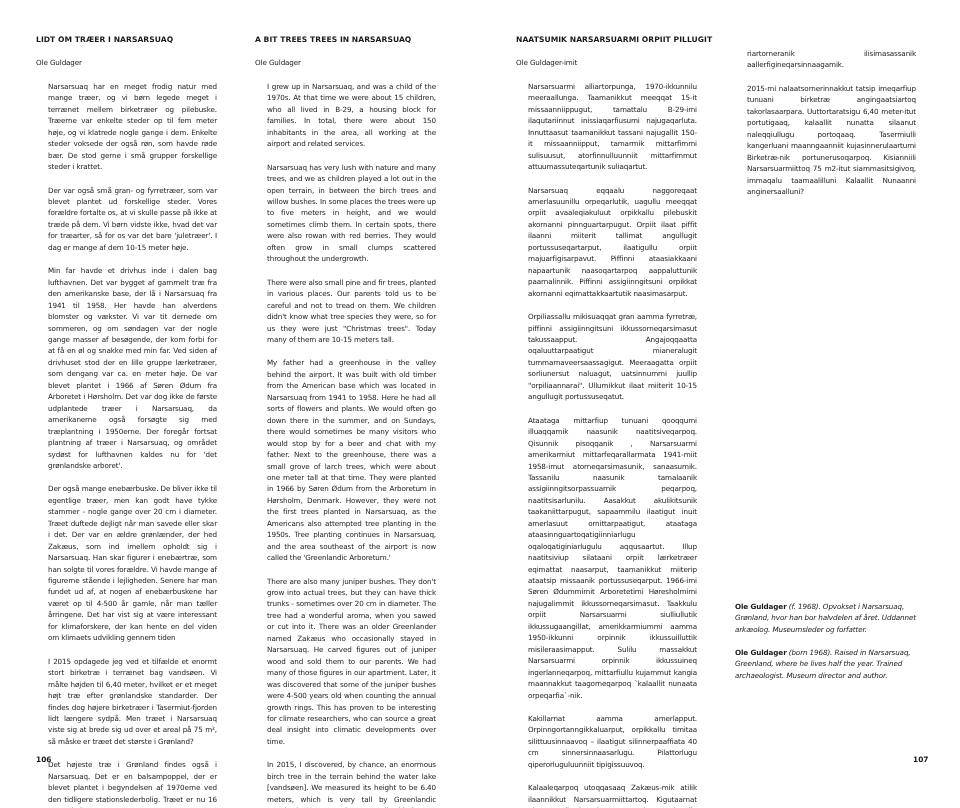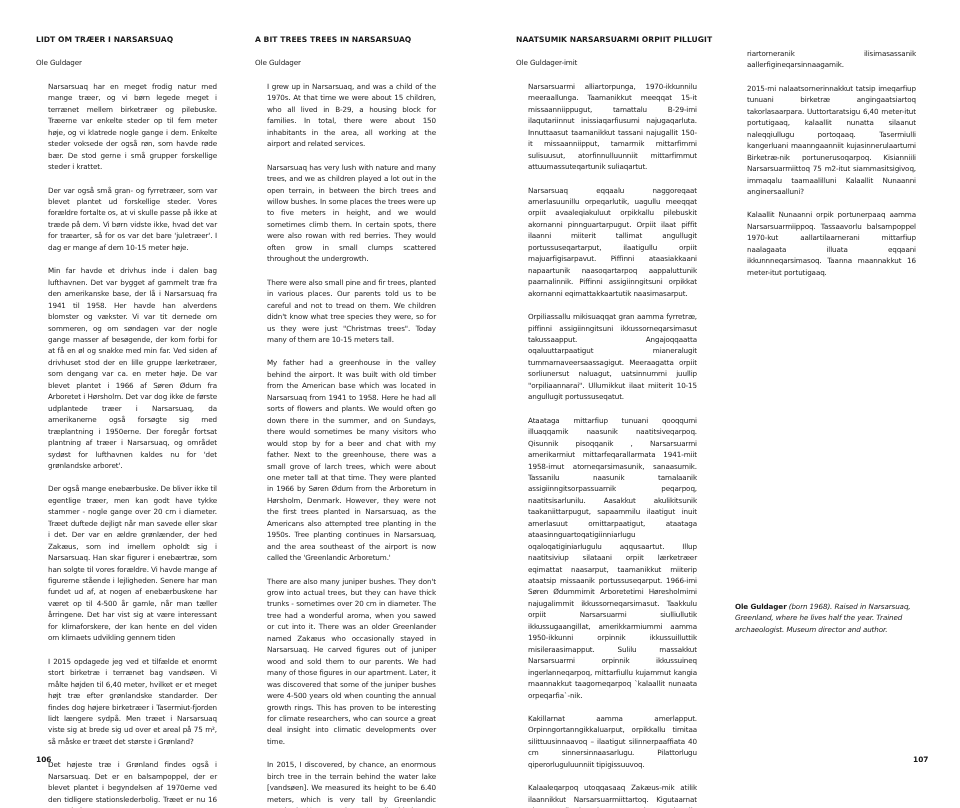--- a/index.html
+++ b/index.html
@@ -75,24 +75,27 @@
     <p>Narsarsuaq eqqaalu naggoreqaat amerlasuunillu orpeqarlutik, uagullu meeqqat orpiit avaaleqiakuluut orpikkallu pilebuskit akornanni pinnguartarpugut. Orpiit ilaat piffit ilaanni miiterit tallimat angullugit portussuseqartarput, ilaatigullu orpiit majuarfigisarpavut. Piffinni ataasiakkaani napaartunik naasoqartarpoq aappaluttunik paarnalinnik. Piffinni assigiinngitsuni orpikkat akornanni eqimattakkaartutik naasimasarput.</p>
     <p class="gap">Orpiliassallu mikisuaqqat gran aamma fyrretræ, piffinni assigiinngitsuni ikkussorneqarsimasut takussaapput. Angajoqqaatta oqaluuttarpaatigut mianeralugit tummarnaveersaassagigut. Meeraagatta orpiit sorliunersut naluagut, uatsinnummi juullip "orpiliaannarai". Ullumikkut ilaat miiterit 10-15 angullugit portussuseqatut.</p>
     <p>Ataataga mittarfiup tunuani qooqqumi illuaqqamik naasunik naatitsiveqarpoq. Qisunnik pisoqqanik , Narsarsuarmi amerikarmiut mittarfeqarallarmata 1941-miit 1958-imut atorneqarsimasunik, sanaasumik. Tassanilu naasunik tamalaanik assigiinngitsorpassuarnik peqarpoq, naatitsisarlunilu. Aasakkut akulikitsunik taakaniittarpugut, sapaammilu ilaatigut inuit amerlasuut ornittarpaatigut, ataataga ataasinnguartoqatigiinniarlugu oqaloqatiginiarlugulu aqqusaartut. Illup naatitsiviup silataani orpiit lærketræer eqimattat naasarput, taamanikkut miiterip ataatsip missaanik portussuseqarput. 1966-imi Søren Ødummimit Arboretetimi Høresholmimi najugalimmit ikkussorneqarsimasut. Taakkulu orpiit Narsarsuarmi siulliullutik ikkussugaangillat, amerikkarmiummi aamma 1950-ikkunni orpinnik ikkussuilluttik misileraasimapput. Sulilu massakkut Narsarsuarmi orpinnik ikkussuineq ingerlanneqarpoq, mittarfiullu kujammut kangia maannakkut taagorneqarpoq `kalaallit nunaata orpeqarfia`-nik.</p>
     <p class="gap">Kakillarnat aamma amerlapput. Orpinngortanngikkaluarput, orpikkallu timitaa silittuusinnaavoq – ilaatigut silinnerpaaffiata 40 cm sinnersinnaasarlugu. Pilattorlugu qiperorluguluunniit tipigissuuvoq.</p>
     <p>Kalaaleqarpoq utoqqasaaq Zakæus-mik atilik ilaannikkut Narsarsuarmiittartoq. Kigutaarnat qisuttaannik qiperuisarpoq angajoqqaatsinnullu tuniniartarlugit. Illutta iluani qiperukkat amerlasuut pigaagut. Kingusinnerusukkut paasineqarpoq orpikkat ilaatigut ukiunik 4-500-nik pisoqaassuseqartut ukiukkaartunik naanerisa kisinnerisigut. Paasissutissat taamaattut silap pissusaanut ilisimatusartunut soqutiginartuupput, piffissap ingerlanerani silap pissusaata allanngo-</p>
   </div>
 
   <div class="col" id="col4">
     <p>riartorneranik ilisimasassanik aallerfigineqarsinnaagamik.</p>
     <p>2015-mi nalaatsornerinnakkut tatsip imeqarfiup tunuani birketræ angingaatsiartoq takorlasaarpara. Uuttortaratsigu 6,40 meter-itut portutigaaq, kalaallit nunatta silaanut naleqqiullugu portoqaaq. Tasermiulli kangerluani maanngaanniit kujasinnerulaartumi Birketræ-nik portunerusoqarpoq. Kisianniili Narsarsuarmiittoq 75 m2-itut siammasitsigivoq, immaqalu taamaalilluni Kalaallit Nunaanni anginersaalluni?</p>
-    <p class="gap">Kalaallit Nunaanni orpik portunerpaaq aamma Narsarsuarmiippoq. Tassaavorlu balsampoppel 1970-kut aallartilaarnerani mittarfiup naalagaata illuata eqqaani ikkunnneqarsimasoq. Taanna maannakkut 16 meter-itut portutigaaq.</p>
   </div>
 
   <div class="bio-block">
+    <p class="bio">
+      <span class="name">Ole Guldager</span>
+      <span class="it">(f. 1968). Opvokset i Narsarsuaq, Grønland, hvor han bor halvdelen af året. Uddannet arkæolog. Museumsleder og forfatter.</span>
+    </p>
     <p class="bio">
       <span class="name">Ole Guldager</span>
       <span class="it">(born 1968). Raised in Narsarsuaq, Greenland, where he lives half the year. Trained archaeologist. Museum director and author.</span>
     </p>
   </div>
 
   <div class="page-num" id="page-right">107</div>
 
 </div>
 

